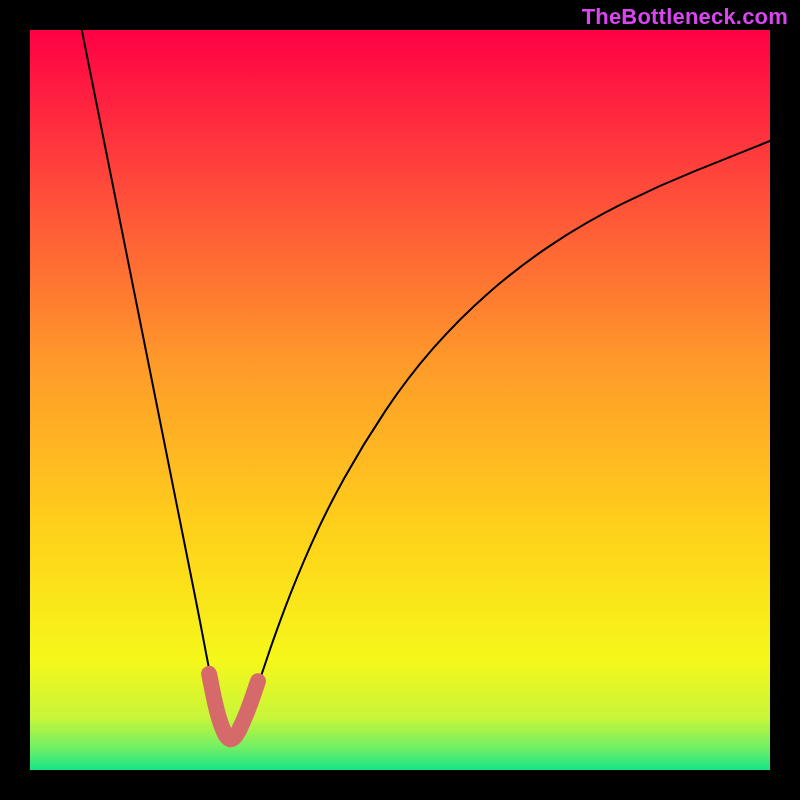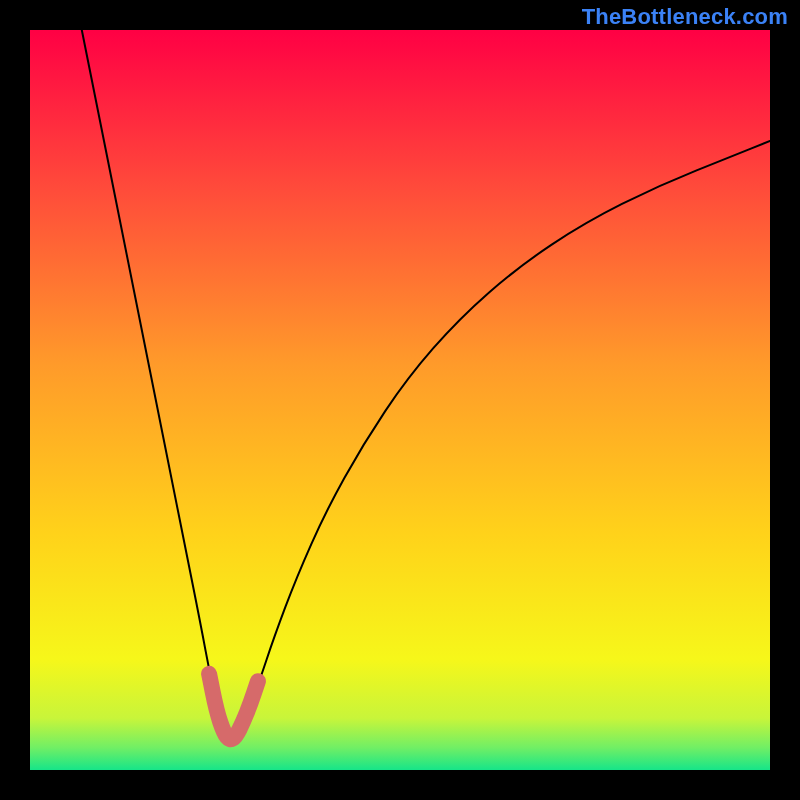--- a/index.html
+++ b/index.html
@@ -16,21 +16,21 @@
     height: 800px;
     background: #000;
   }
   .watermark {
     position: absolute;
     top: 4px;
     right: 12px;
     font-family: Arial, Helvetica, sans-serif;
     font-size: 22px;
     font-weight: 600;
-    color: #3b82f6;
+    color: #d946ef;
     letter-spacing: 0.2px;
   }
   svg.plot {
     position: absolute;
     left: 30px;
     top: 30px;
     width: 740px;
     height: 740px;
     display: block;
   }

